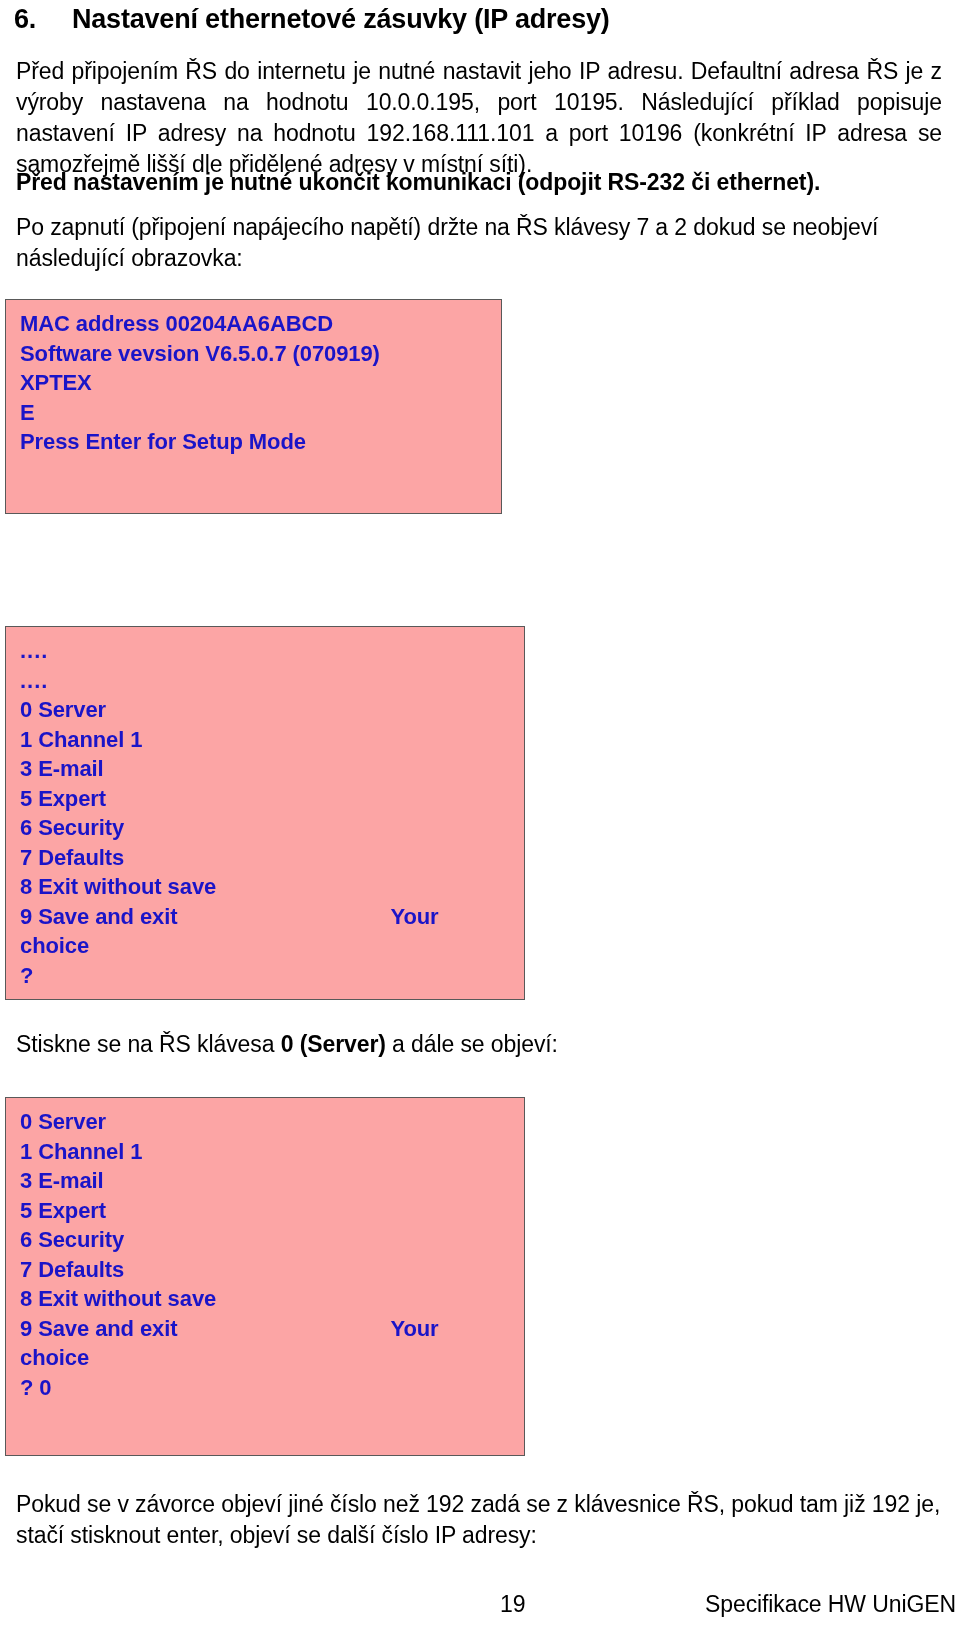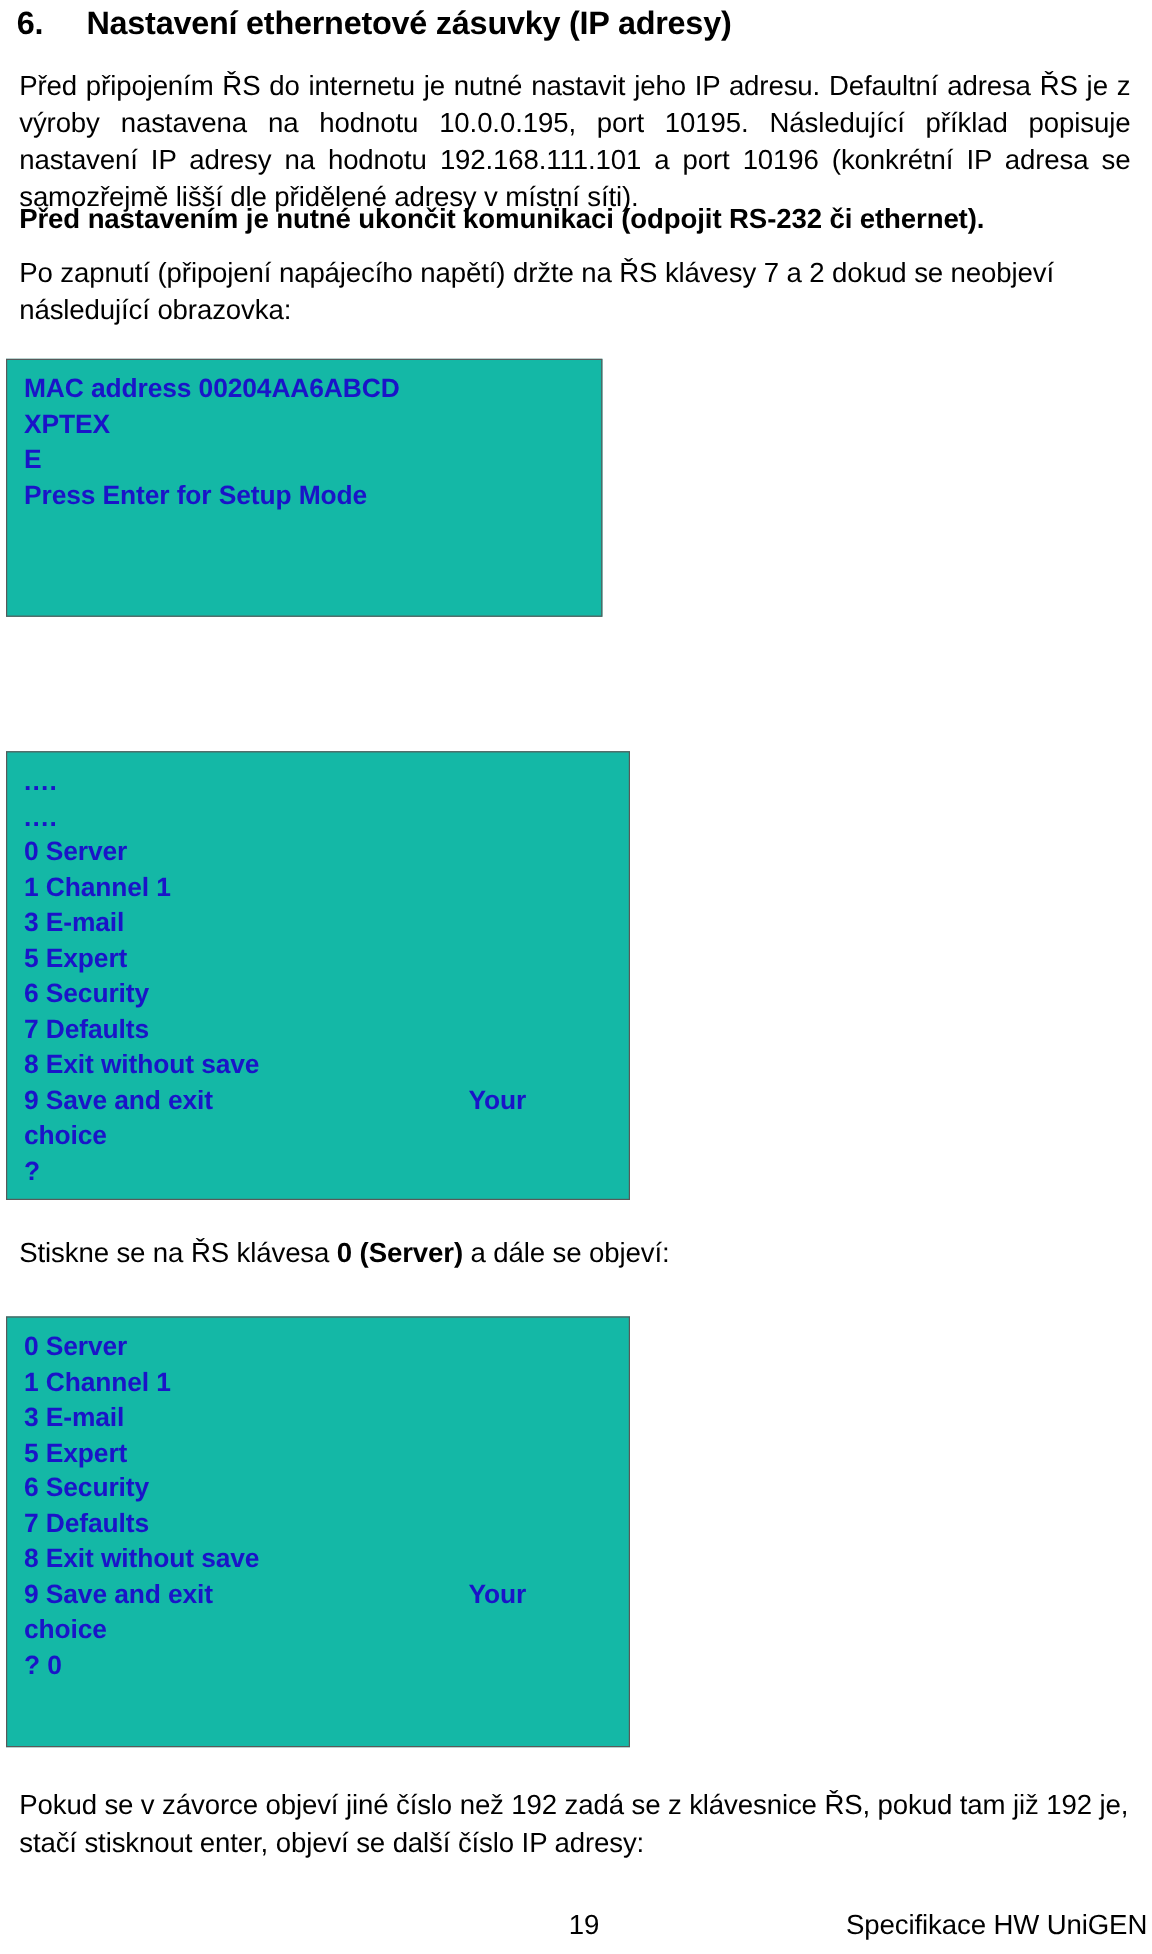--- a/index.html
+++ b/index.html
@@ -51,21 +51,21 @@
   }
   .para.justify {
     text-align: justify;
   }
   .para b { font-weight: bold; }
 
   
   .term {
     position: absolute;
     box-sizing: border-box;
-    background: #14b8a6;
+    background: #fca5a5;
     border: 1px solid #595959;
     color: #1a14c8;
     font-family: "Liberation Sans", sans-serif;
     font-size: 22px;
     font-weight: bold;
     line-height: 29.5px;
     letter-spacing: -0.1px;
     padding: 9px 0 0 14px;
     overflow: hidden;
   }
@@ -86,21 +86,21 @@
     position: absolute;
     left: 16px;
     top: 1589px;
     width: 940px;
     font-size: 23px;
     line-height: 30px;
     letter-spacing: -0.1px;
   }
   .footer .pageno {
     position: absolute;
-    left: 458px;
+    left: 484px;
     top: 0;
     text-align: right;
   }
   .footer .docref {
     position: absolute;
     right: 0px;
     top: 0;
     white-space: nowrap;
   }
 </style>
@@ -114,20 +114,21 @@
   </div>
 
   <div class="para justify" style="top:56px; width:926px;">Před připojením ŘS do internetu je nutné nastavit jeho IP adresu. Defaultní adresa ŘS je z výroby nastavena na hodnotu 10.0.0.195, port 10195. Následující příklad popisuje nastavení IP adresy na hodnotu 192.168.111.101 a port 10196 (konkrétní IP adresa se samozřejmě lišší dle přidělené adresy v místní síti).</div>
 
   <div class="para" style="top:167px; font-weight:bold;">Před nastavením je nutné ukončit komunikaci (odpojit RS-232 či ethernet).</div>
 
   <div class="para" style="top:212px; width:880px;">Po zapnutí (připojení napájecího napětí) držte na ŘS klávesy 7 a 2 dokud se neobjeví následující obrazovka:</div>
 
   <div class="term" style="left:5px; top:299px; width:497px; height:215px;">
     <div class="line">MAC address 00204AA6ABCD</div>
+    <div class="line">Software vevsion V6.5.0.7 (070919)</div>
     <div class="line">XPTEX</div>
     <div class="line">E</div>
     <div class="line">Press Enter for Setup Mode</div>
     <div class="line"></div>
     <div class="line"></div>
   </div>
 
 
   <div class="term" style="left:5px; top:626px; width:520px; height:374px;">
     <div class="line"><span class="dots">....</span></div>

